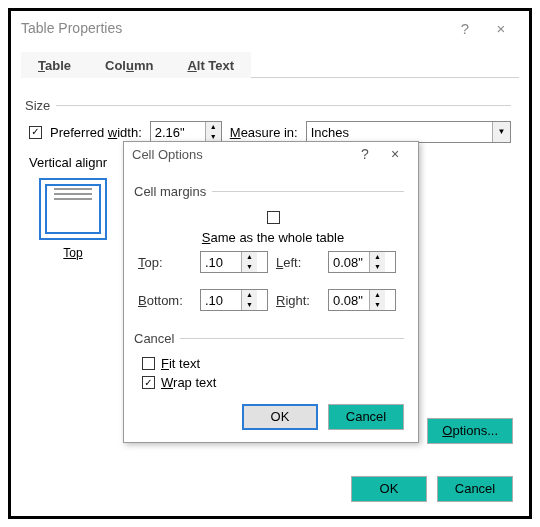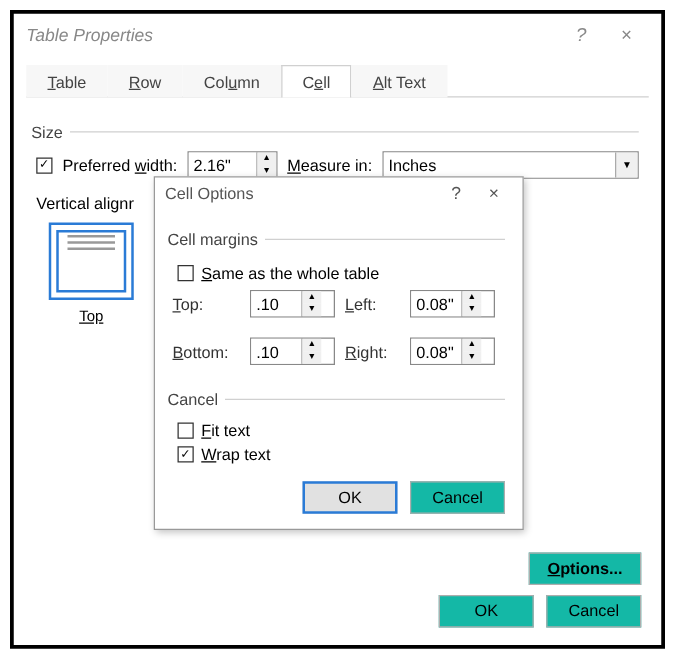--- a/index.html
+++ b/index.html
@@ -1,21 +1,21 @@
 <!DOCTYPE html>
 <html><head>
 <meta charset="utf-8">
 <style>
 * { box-sizing: border-box; font-family: "Segoe UI", Tahoma, sans-serif; font-size: 13px; }
 body { margin: 0; padding: 8px; background: #fff; }
 .outer { width: 524px; height: 511px; border: 3px solid #000; background: #fff; position: relative; }
-.titlebar { display: flex; align-items: center; padding: 0 10px; height: 34px; color: #888; font-style: italic; }
+.titlebar { display: flex; align-items: center; padding: 0 10px; height: 34px; color: #888; }
 .titlebar-title { flex: 1; font-size: 14px; }
 .titlebar-btn { width: 36px; text-align: center; color: #888; font-size: 15px; }
-.tabs { display: flex; border-bottom: 1px solid #d0d0d0; margin: 6px 10px 0 10px; }
+.tabs { display: flex; border-bottom: 1px solid #d0d0d0; margin: 6px 10px 0 10px; font-weight: bold; }
 .tab { padding: 5px 16px; border: 1px solid transparent; border-bottom: none; color: #444; position: relative; top: 1px; background: #f7f7f7; }
 .tab u { text-decoration: underline; }
 .tab.active { background: #fff; border-color: #d0d0d0; }
 .panel { padding: 10px 18px; }
 .row { display: flex; align-items: center; gap: 6px; }
 .checkbox { width: 13px; height: 13px; border: 1px solid #333; display: inline-flex; align-items: center; justify-content: center; font-size: 10px; line-height: 1; background: #fff; }
 .checkbox.checked::before { content: "✓"; }
 .spinner { display: inline-flex; border: 1px solid #888; height: 22px; }
 .spinner input { border: none; width: 54px; padding: 0 4px; outline: none; font-size: 13px; }
 .spinner .arrows { width: 16px; display: flex; flex-direction: column; border-left: 1px solid #aaa; }
@@ -23,21 +23,21 @@
 .dropdown { display: inline-flex; border: 1px solid #888; height: 22px; flex: 1; }
 .dropdown input { border: none; flex: 1; padding: 0 4px; outline: none; }
 .dropdown .dd { width: 18px; text-align: center; background: #f0f0f0; border-left: 1px solid #aaa; font-size: 8px; line-height: 20px; }
 .align-preview { width: 56px; height: 50px; border: 2px solid #2a7bd6; padding: 2px; background: #fff; display: flex; flex-direction: column; gap: 3px; align-items: center; justify-content: flex-start; }
 .align-preview .bar { width: 80%; height: 2px; background: #999; }
 .align-label { text-align: center; margin-top: 6px; font-size: 12px; }
 .align-wrap { border: 2px solid #2a7bd6; padding: 4px; display: inline-block; }
 .btn { min-width: 76px; height: 26px; border: 1px solid #adadad; background: #14b8a6; text-align: center; line-height: 24px; padding: 0 14px; cursor: pointer; }
 .btn.primary { border: 2px solid #2a7bd6; background: #e1e1e1; line-height: 22px; }
 .bottom-btns { position: absolute; right: 16px; bottom: 14px; display: flex; gap: 10px; }
-.options-btn-row { position: absolute; right: 16px; bottom: 48px; font-weight: bold; }
+.options-btn-row { position: absolute; right: 16px; bottom: 72px; }
 .inner-dialog { position: absolute; left: 112px; top: 130px; width: 296px; background: #fff; border: 1px solid #999; box-shadow: 2px 2px 6px rgba(0,0,0,0.25); }
 .inner-title { display: flex; align-items: center; padding: 4px 8px; }
 .inner-title-text { flex: 1; color: #555; }
 .inner-title-btn { width: 30px; text-align: center; color: #555; font-size: 14px; }
 .inner-body { padding: 8px 14px 12px 14px; }
 .margin-grid { display: grid; grid-template-columns: 54px 68px 44px 68px; gap: 16px 8px; align-items: center; margin: 6px 0 10px 0; }
 .margin-grid label { color: #333; }
 .spinner.sm input { width: 40px; }
 .inner-btns { display: flex; gap: 10px; justify-content: flex-end; margin-top: 10px; }
 fieldset { border: none; border-top: 1px solid #d0d0d0; margin: 10px 0 4px 0; padding: 8px 0 0 0; }
@@ -49,23 +49,21 @@
 <div class="outer">
 
   <div class="titlebar">
     <span class="titlebar-title">Table Properties</span>
     <span class="titlebar-btn">?</span>
     <span class="titlebar-btn">×</span>
   </div>
 
   <div class="tabs">
     <div class="tab"><u>T</u><span>able</span></div>
-    <div class="tab"><u>R</u>ow</div>
     <div class="tab">Col<u>u</u>mn</div>
-    <div class="tab active">C<u>e</u>ll</div>
     <div class="tab"><u>A</u>lt Text</div>
   </div>
 
   <div class="panel">
     <fieldset>
       <legend>Size</legend>
       <div class="row" style="gap:8px;">
         <span class="checkbox checked"></span>
         <span>Preferred <u>w</u>idth:</span>
         <span class="spinner">
@@ -109,21 +107,21 @@
 
   <div class="inner-dialog">
     <div class="inner-title">
       <span class="inner-title-text">Cell Options</span>
       <span class="inner-title-btn">?</span>
       <span class="inner-title-btn">×</span>
     </div>
     <div class="inner-body">
       <fieldset>
         <legend>Cell margins</legend>
-        <div class="row" style="margin:4px 0 6px 4px;">
+        <div class="row" style="margin:4px 0 6px 4px;flex-direction:column;">
           <span class="checkbox"></span>
           <span><u>S</u>ame as the whole table</span>
         </div>
         <div class="margin-grid">
           <label><u>T</u>op:</label>
           <span class="spinner sm">
             <input value=".10" style="">
             <span class="arrows">
                 <span>▲</span>
                 <span>▼</span>

